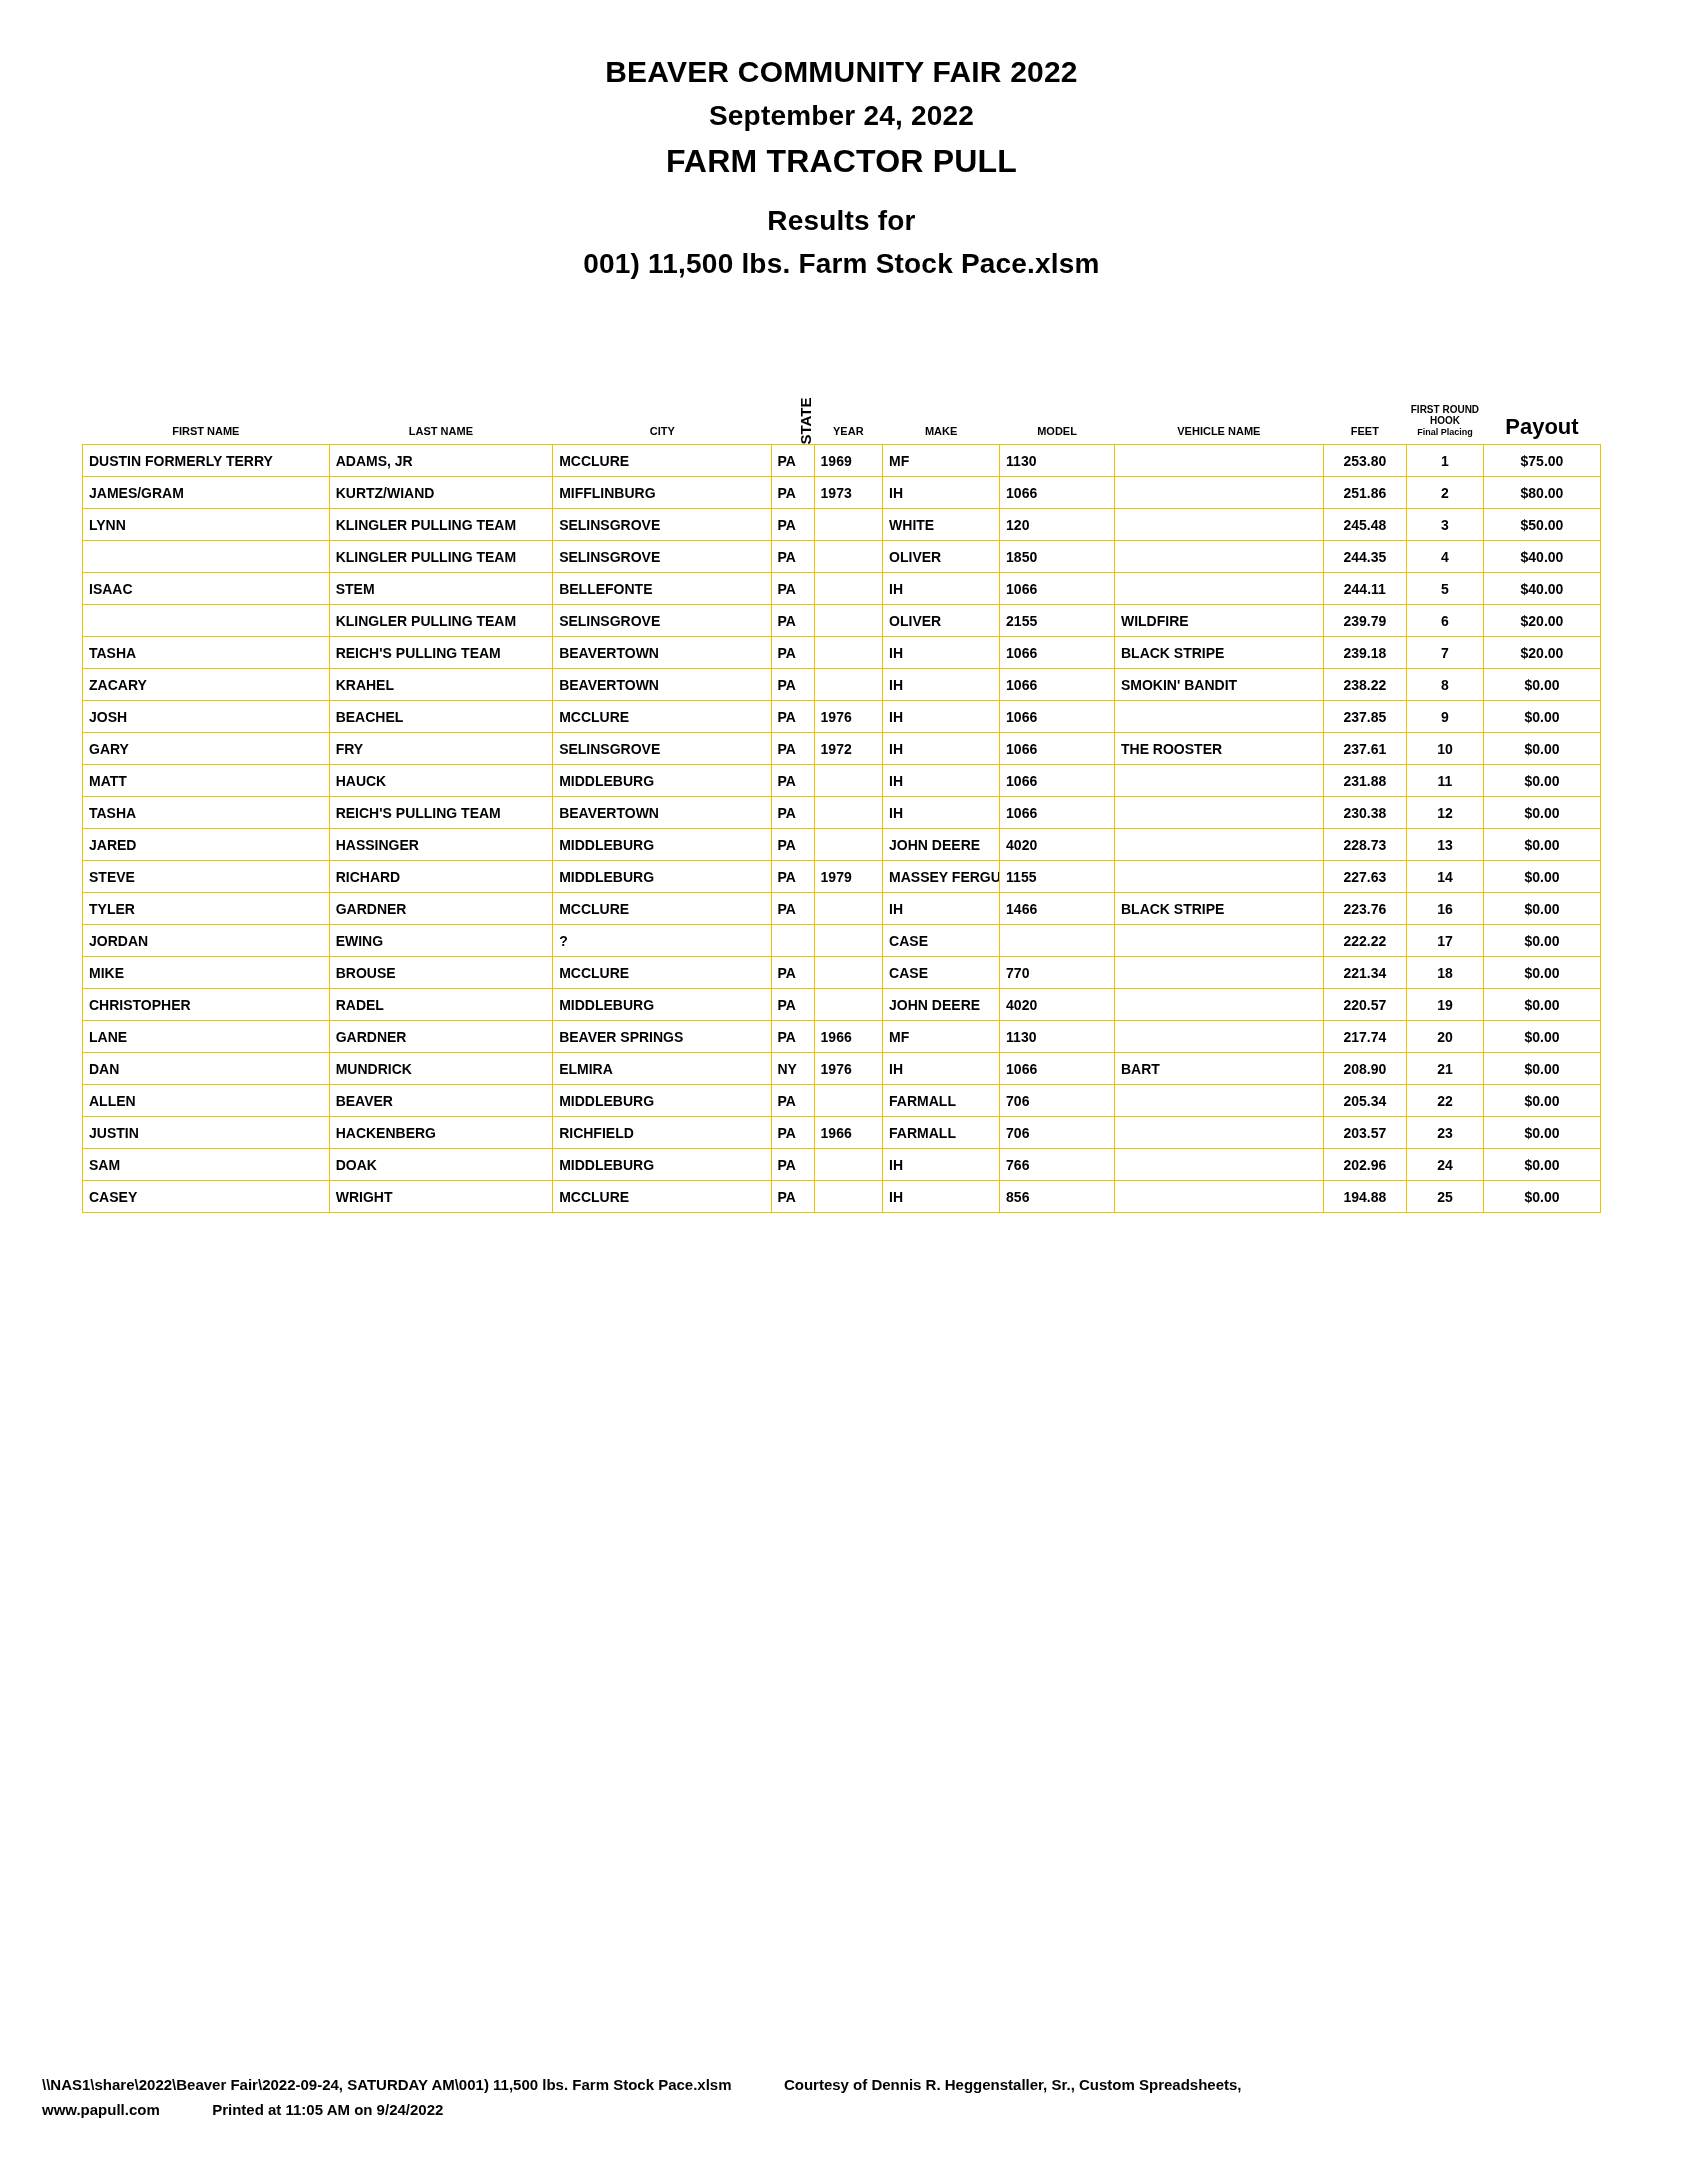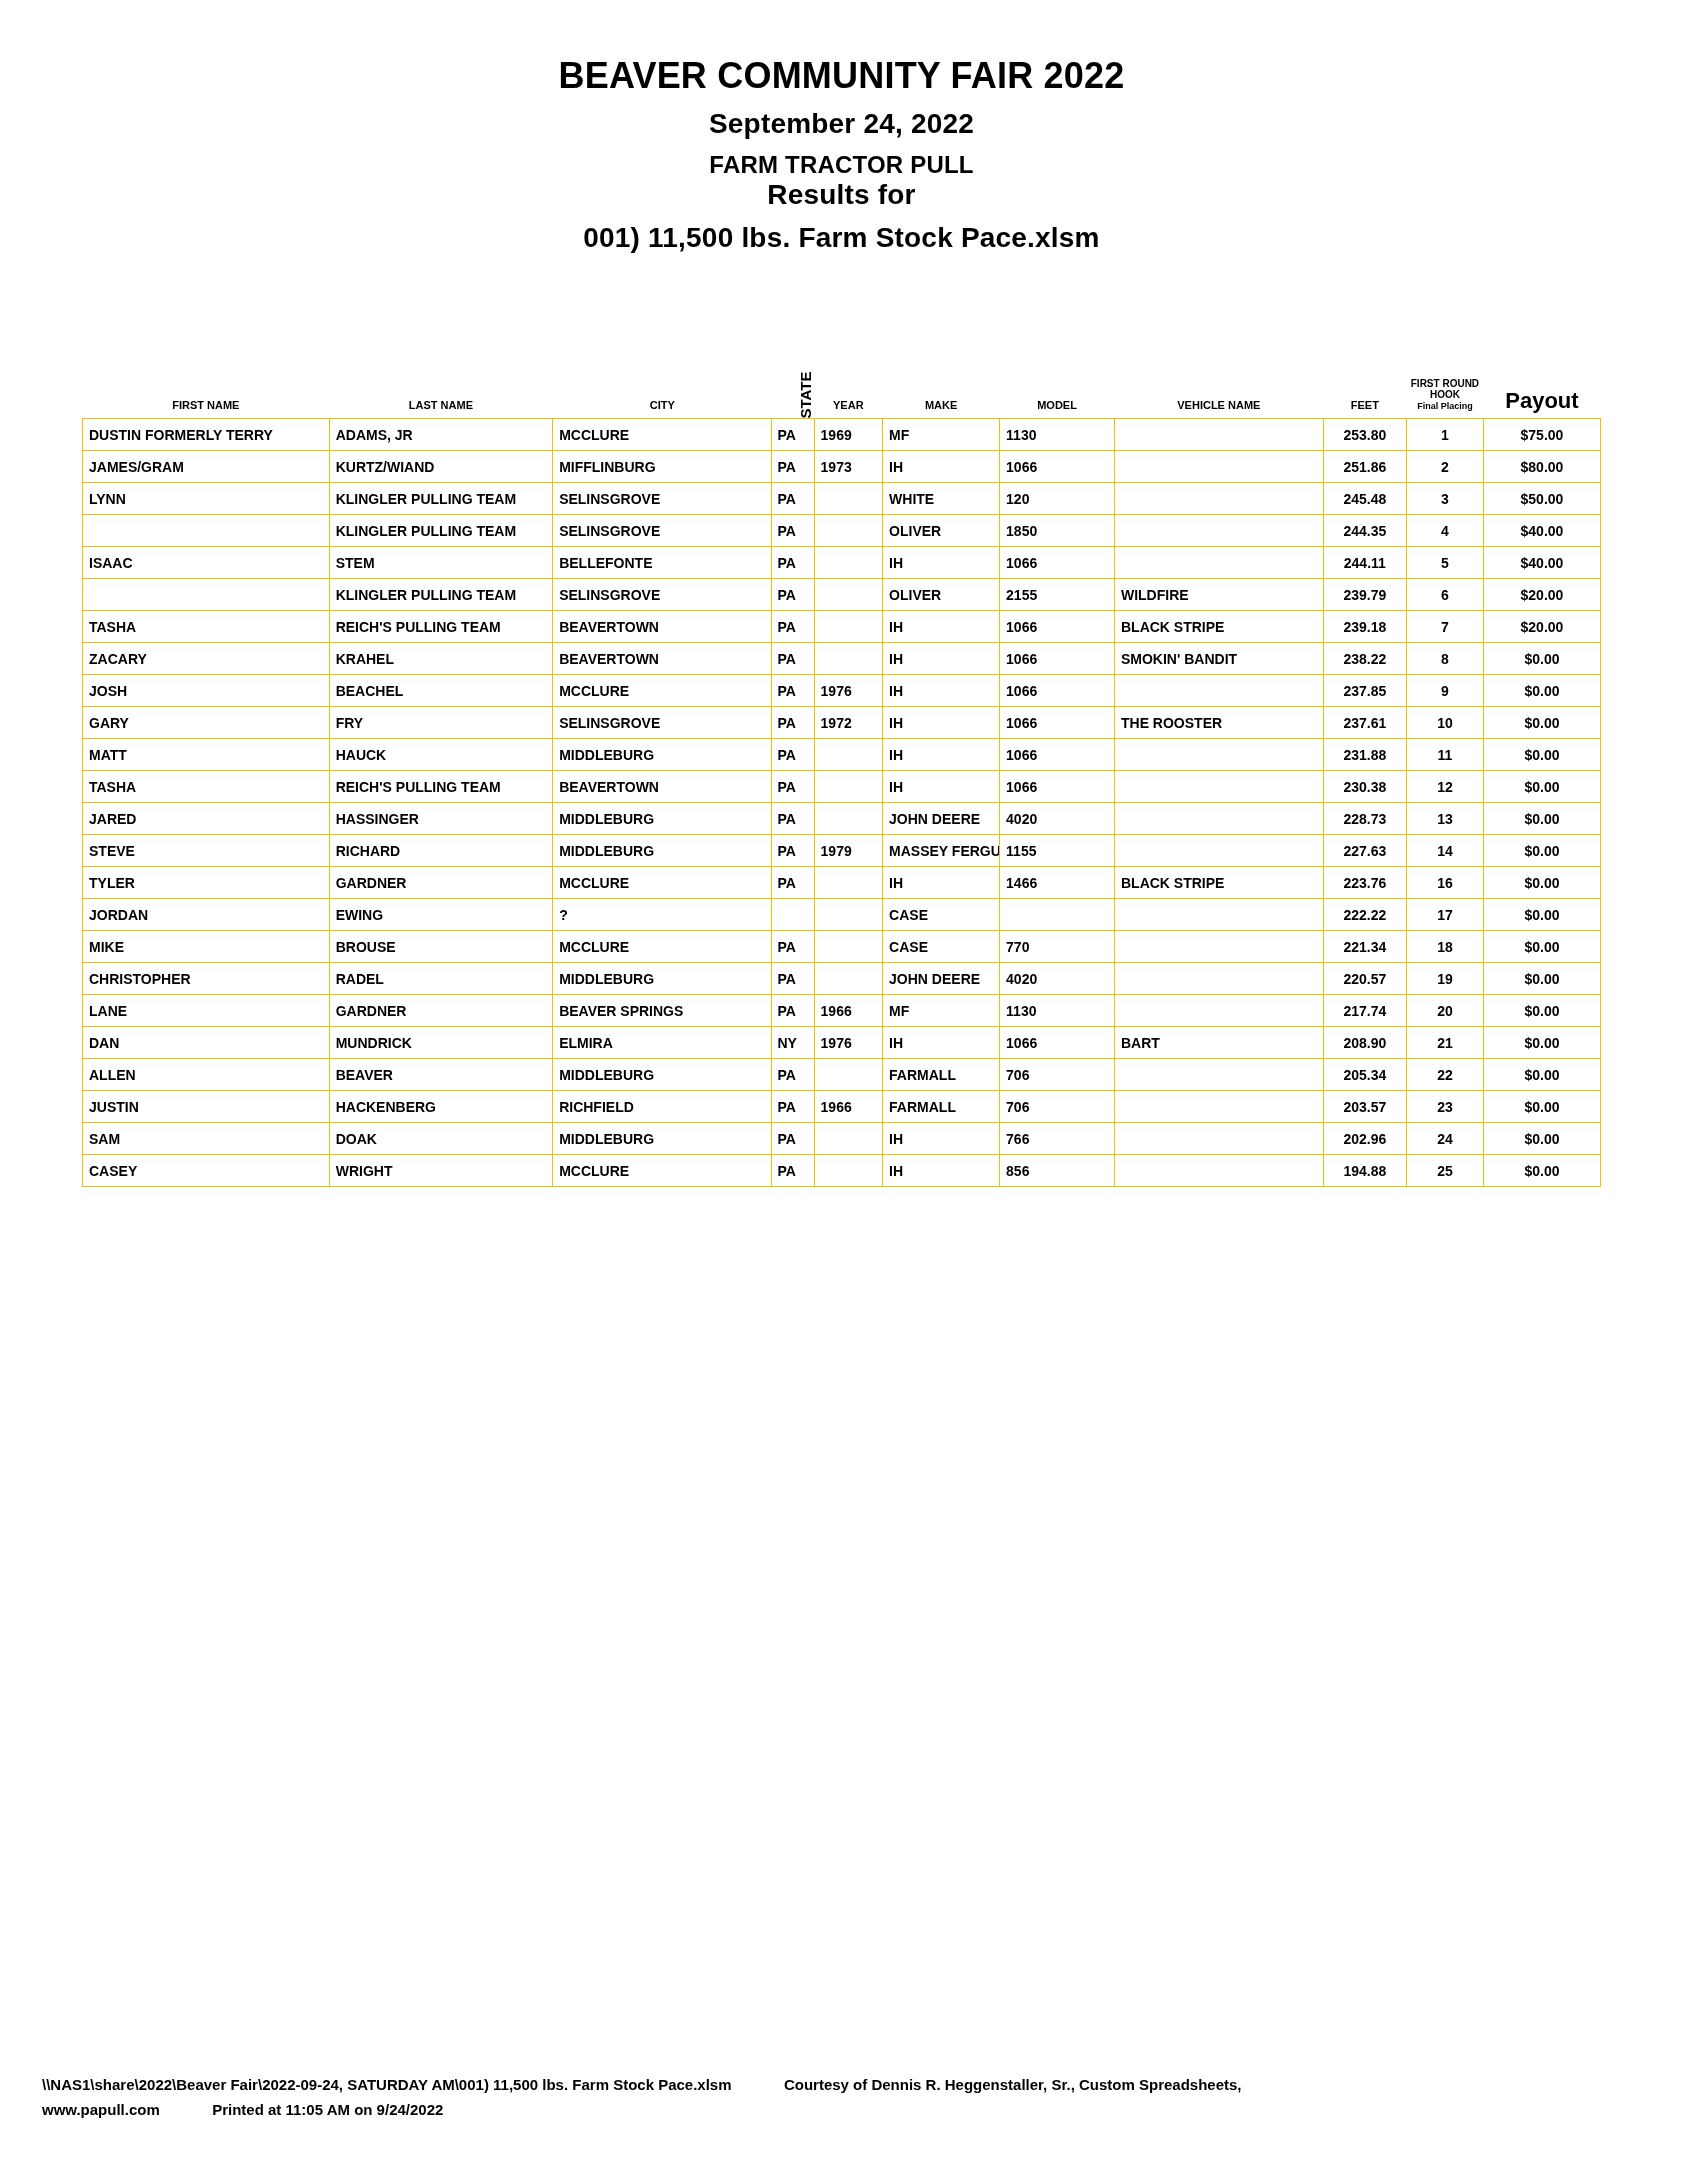--- a/index.html
+++ b/index.html
@@ -23,23 +23,23 @@
   }
   .titles {
     text-align: center;
     margin: 0 auto;
     width: 100%;
   }
   .titles div {
     font-weight: bold;
     letter-spacing: 0.2px;
   }
-  .t1 { font-size: 36px; margin-bottom: 11px; }
+  .t1 { font-size: 30px; margin-bottom: 11px; }
   .t2 { font-size: 28px; margin-bottom: 11px; }
-  .t3 { font-size: 24px; margin-bottom: 0; }
+  .t3 { font-size: 32px; margin-bottom: 25px; }
   .t4 { font-size: 28px; margin-bottom: 11px; }
   .t5 { font-size: 28px; }
 
   .table-wrap {
     margin-top: 91px;
     padding: 0 1px;
   }
   table.results {
     border-collapse: collapse;
     width: 1519px;

